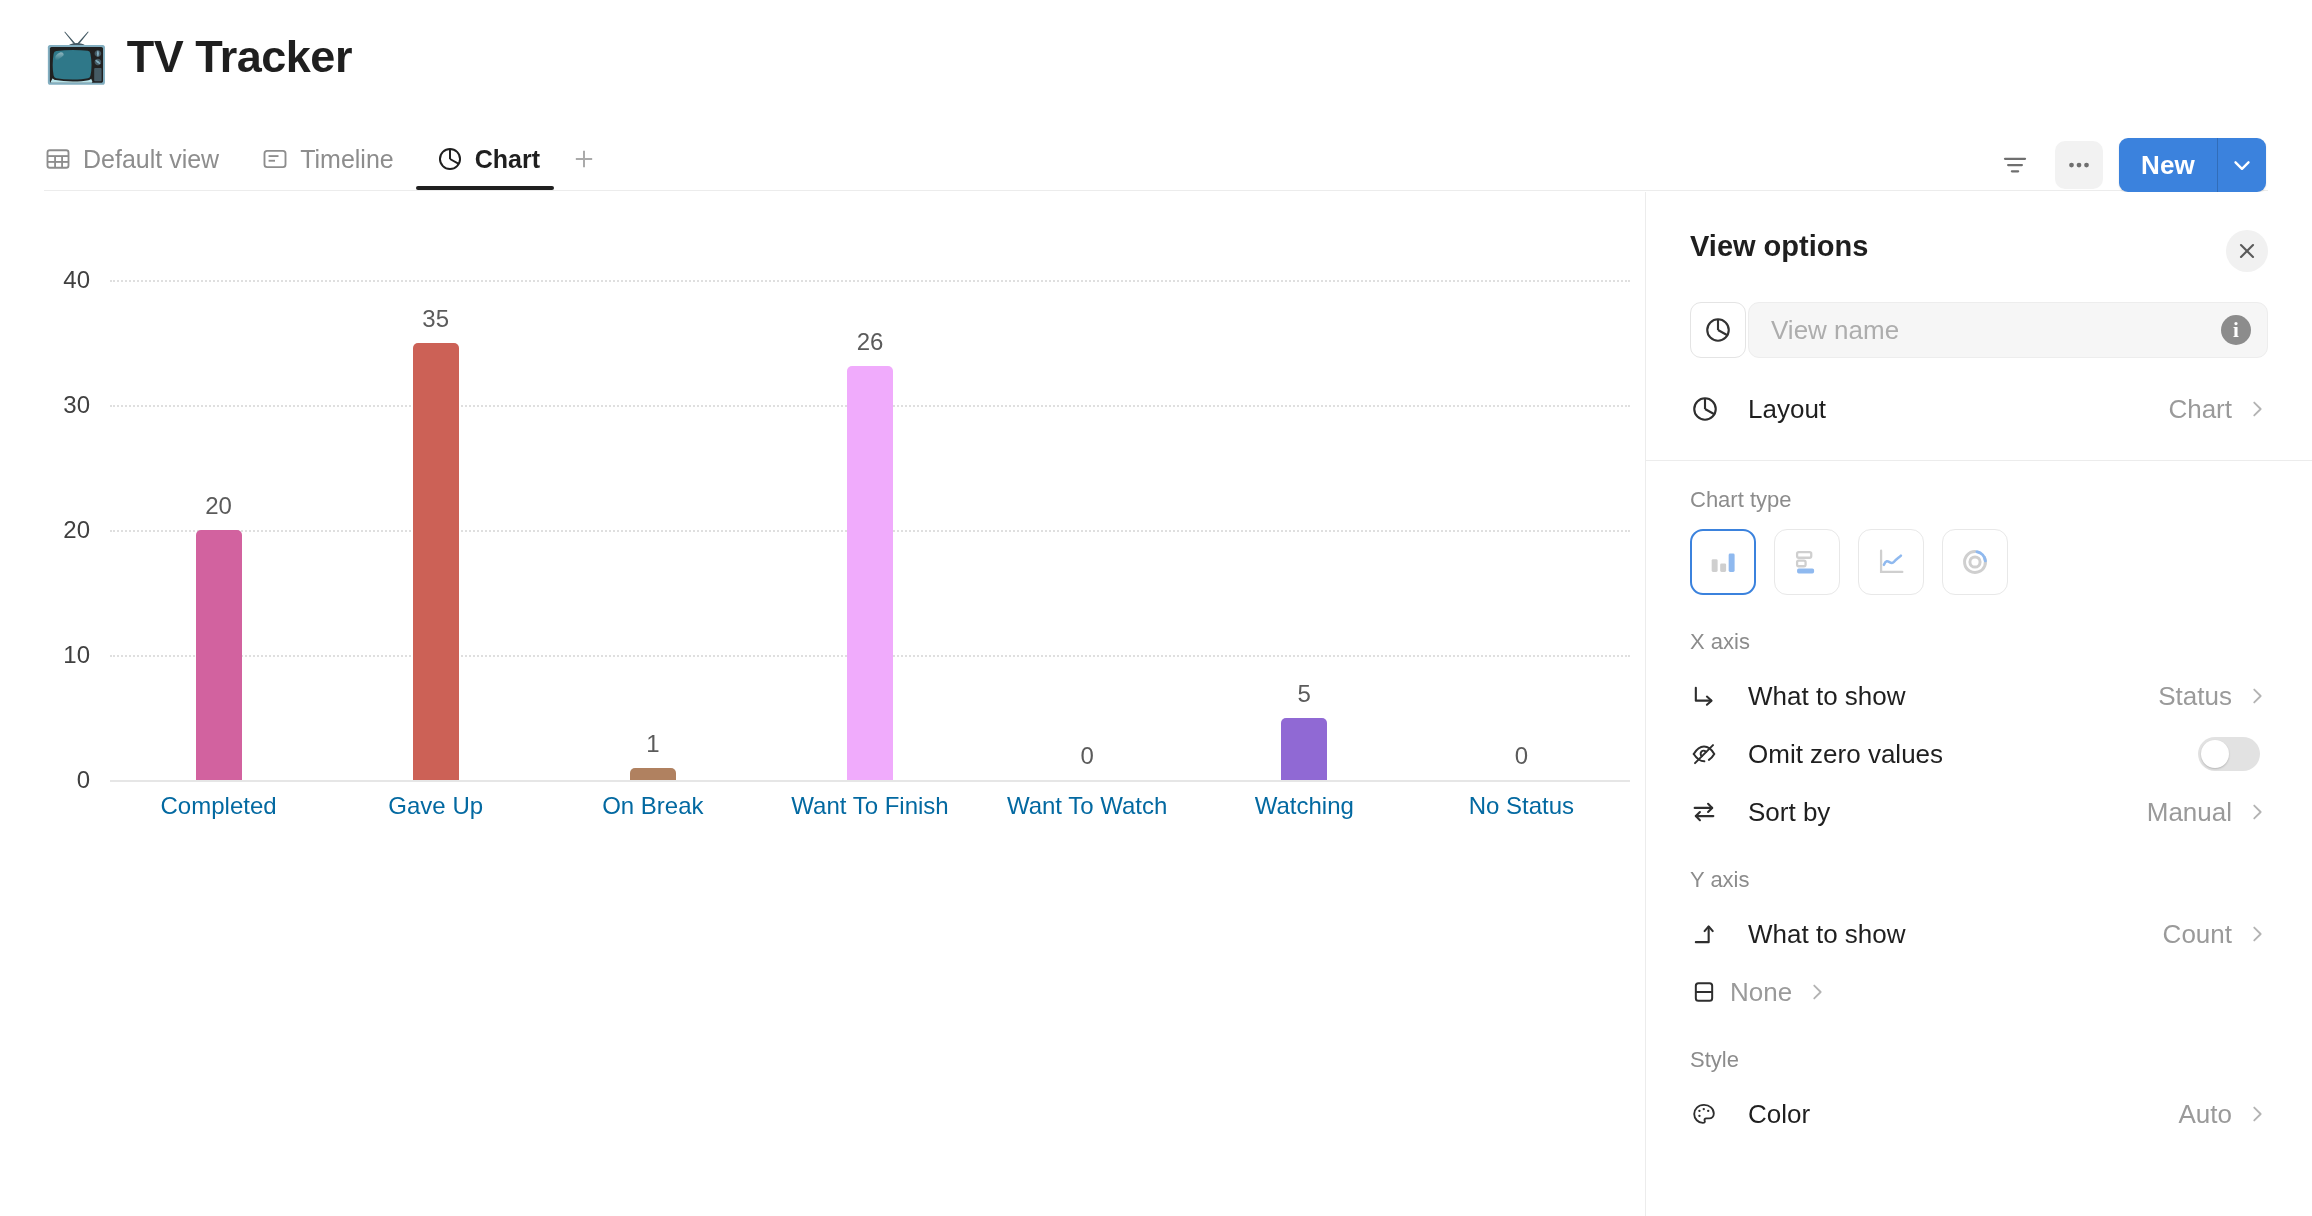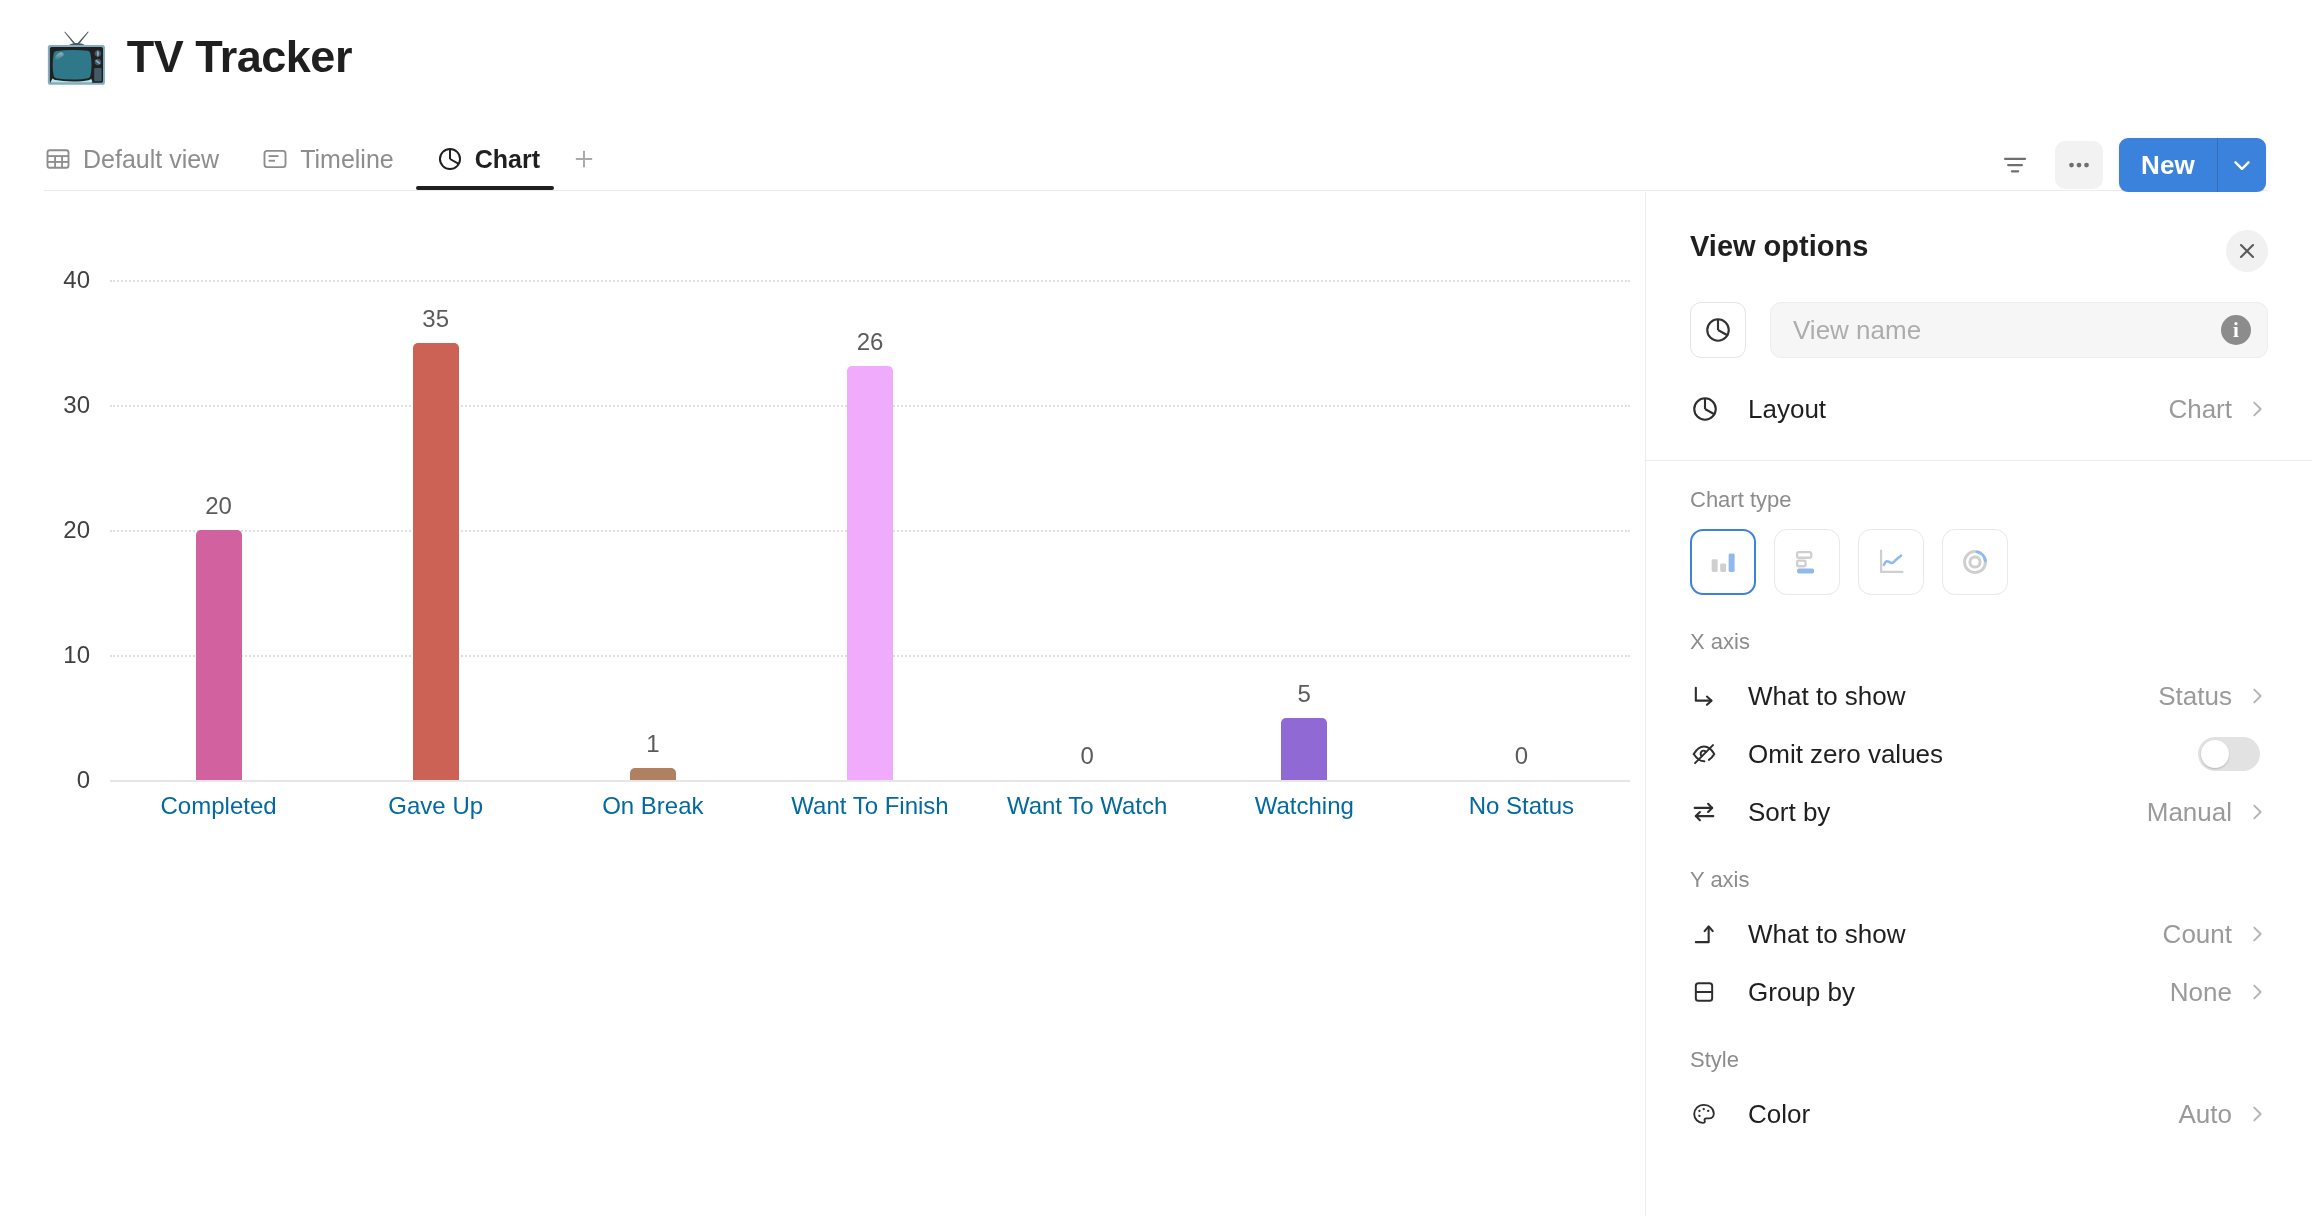--- a/index.html
+++ b/index.html
@@ -141,21 +141,21 @@
     padding: 38px 44px 0 44px;
   }
   .panel-title { font-size: 29px; font-weight: 700; color: #1f1f1f; }
   .close-btn {
     width: 42px; height: 42px; border-radius: 50%;
     background: #f1f1f1; border: none; cursor: pointer;
     display: flex; align-items: center; justify-content: center;
     color: #5a5a5a;
   }
   .name-row {
-    display: flex; align-items: center; gap: 24px;
+    display: flex; align-items: center; gap: 2px;
     padding: 30px 44px 0 44px;
   }
   .name-icon {
     width: 56px; height: 56px; flex: none;
     border: 1px solid #e4e4e4; border-radius: 11px;
     display: flex; align-items: center; justify-content: center;
     color: #333; cursor: pointer; background: #fff;
   }
   .name-input-wrap {
     flex: 1; height: 56px; background: #f6f6f6;
@@ -509,21 +509,20 @@
       </span>
     </div>
 
     <div class="prow">
       <span class="prow-icon">
         <svg width="28" height="28" viewBox="0 0 24 24" fill="none" stroke="currentColor" stroke-width="1.7">
           <rect x="5" y="4.5" width="14" height="15" rx="2.2"></rect>
           <line x1="5" y1="12" x2="19" y2="12"></line>
         </svg>
       </span>
-      <span class="prow-label">Group by</span>
       <span class="prow-value">None</span>
       <span class="prow-chev">
         <svg width="22" height="22" viewBox="0 0 24 24" fill="none" stroke="currentColor" stroke-width="2" stroke-linecap="round" stroke-linejoin="round">
             <polyline points="9,5 16,12 9,19"></polyline>
           </svg>
       </span>
     </div>
 
     <div class="sec-label">Style</div>
 

